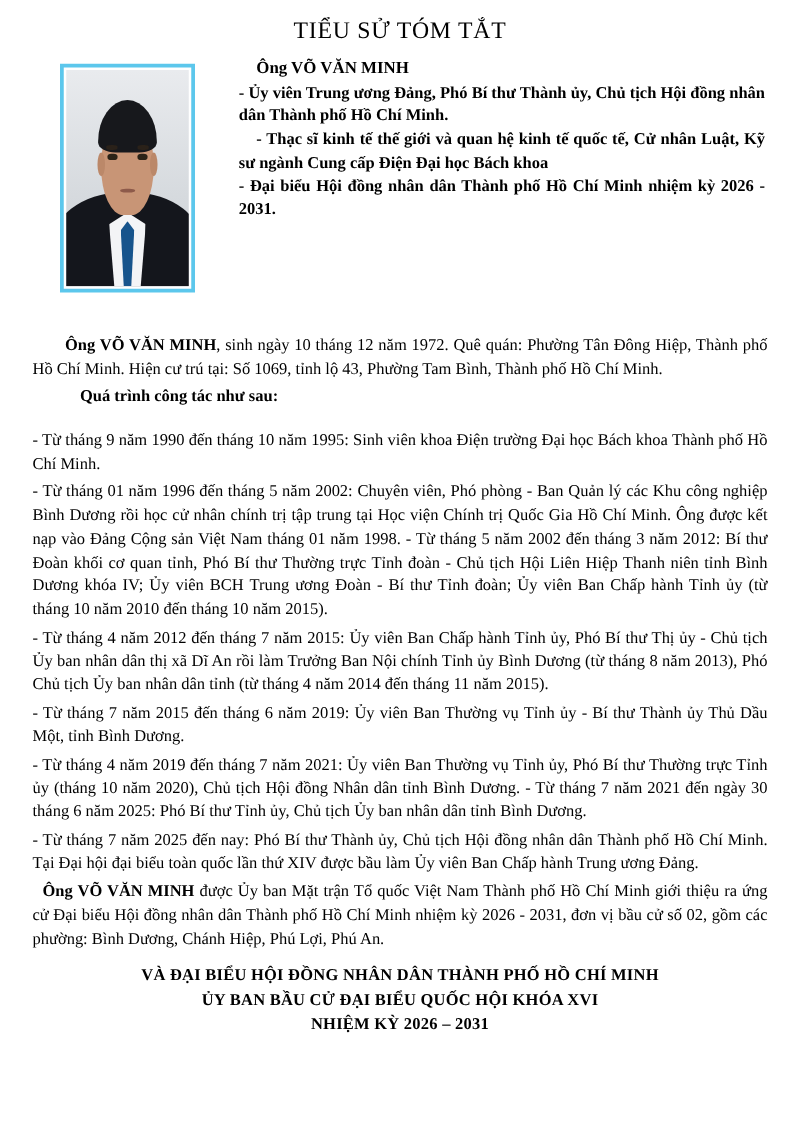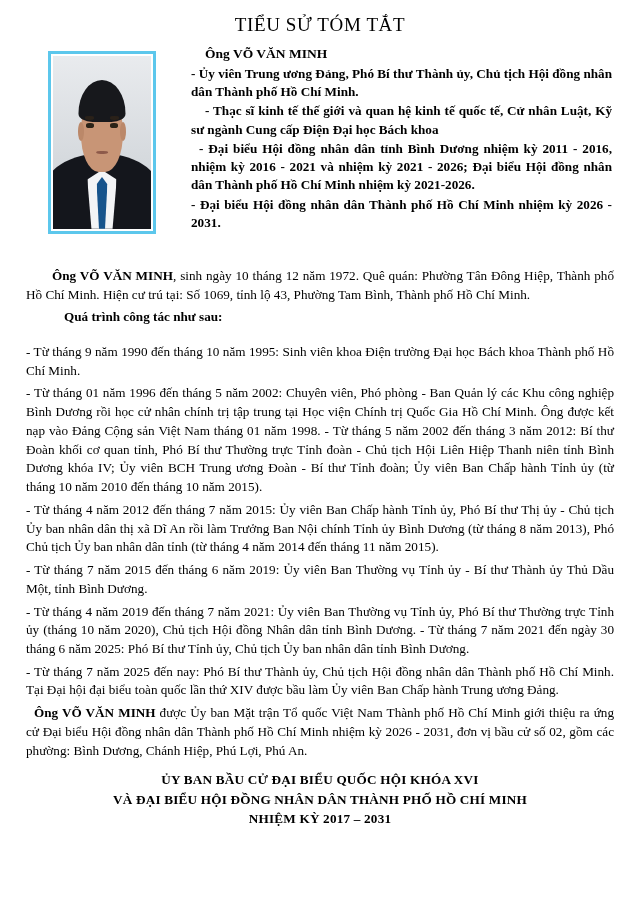--- a/index.html
+++ b/index.html
@@ -237,21 +237,20 @@
         <div class="ph-eye-l"></div>
         <div class="ph-eye-r"></div>
         <div class="ph-mouth"></div>
       </div>
     </div>
 
     <div class="intro-col">
       <div class="person-name">Ông VÕ VĂN MINH</div>
       <div class="intro-line">- Ủy viên Trung ương Đảng, Phó Bí thư Thành ủy, Chủ tịch Hội đồng nhân dân Thành phố Hồ Chí Minh.</div>
       <div class="intro-line" style="text-indent:14px;">- Thạc sĩ kinh tế thế giới và quan hệ kinh tế quốc tế, Cử nhân Luật, Kỹ sư ngành Cung cấp Điện Đại học Bách khoa</div>
-      <div class="intro-line" style="text-indent:8px;">- Đại biểu Hội đồng nhân dân tỉnh Bình Dương nhiệm kỳ 2011 - 2016, nhiệm kỳ 2016 - 2021 và nhiệm kỳ 2021 - 2026; Đại biểu Hội đồng nhân dân Thành phố Hồ Chí Minh nhiệm kỳ 2021-2026.</div>
       <div class="intro-line">- Đại biểu Hội đồng nhân dân Thành phố Hồ Chí Minh nhiệm kỳ 2026 - 2031.</div>
     </div>
 
   </div>
 
   <div class="body-block">
 
     <p class="para indent">
       <span class="bold">Ông VÕ VĂN MINH</span><span>, sinh ngày 10 tháng 12 năm 1972. Quê quán: Phường Tân Đông Hiệp, Thành phố Hồ Chí Minh. Hiện cư trú tại: Số 1069, tỉnh lộ 43, Phường Tam Bình, Thành phố Hồ Chí Minh.</span>
     </p>
@@ -266,18 +265,18 @@
     <p class="para">- Từ tháng 7 năm 2025 đến nay: Phó Bí thư Thành ủy, Chủ tịch Hội đồng nhân dân Thành phố Hồ Chí Minh. Tại Đại hội đại biểu toàn quốc lần thứ XIV được bầu làm Ủy viên Ban Chấp hành Trung ương Đảng.</p>
 
 
     <p class="para" style="text-indent:8px;">
       <span class="bold">Ông VÕ VĂN MINH</span><span> được Ủy ban Mặt trận Tổ quốc Việt Nam Thành phố Hồ Chí Minh  giới thiệu ra ứng cử Đại biểu Hội đồng nhân dân Thành phố Hồ Chí Minh nhiệm kỳ 2026 - 2031, đơn vị bầu cử số 02, gồm các phường: Bình Dương, Chánh Hiệp, Phú Lợi, Phú An.</span>
     </p>
 
   </div>
 
   <div class="footer">
+    <div>VÀ ĐẠI BIỂU HỘI ĐỒNG NHÂN DÂN THÀNH PHỐ HỒ CHÍ MINH</div>
     <div>ỦY BAN BẦU CỬ ĐẠI BIỂU QUỐC HỘI KHÓA XVI</div>
-    <div>VÀ ĐẠI BIỂU HỘI ĐỒNG NHÂN DÂN THÀNH PHỐ HỒ CHÍ MINH</div>
-    <div>NHIỆM KỲ 2017 – 2031</div>
+    <div>NHIỆM KỲ 2026 – 2031</div>
   </div>
 
 </div>
 
 </body></html>

